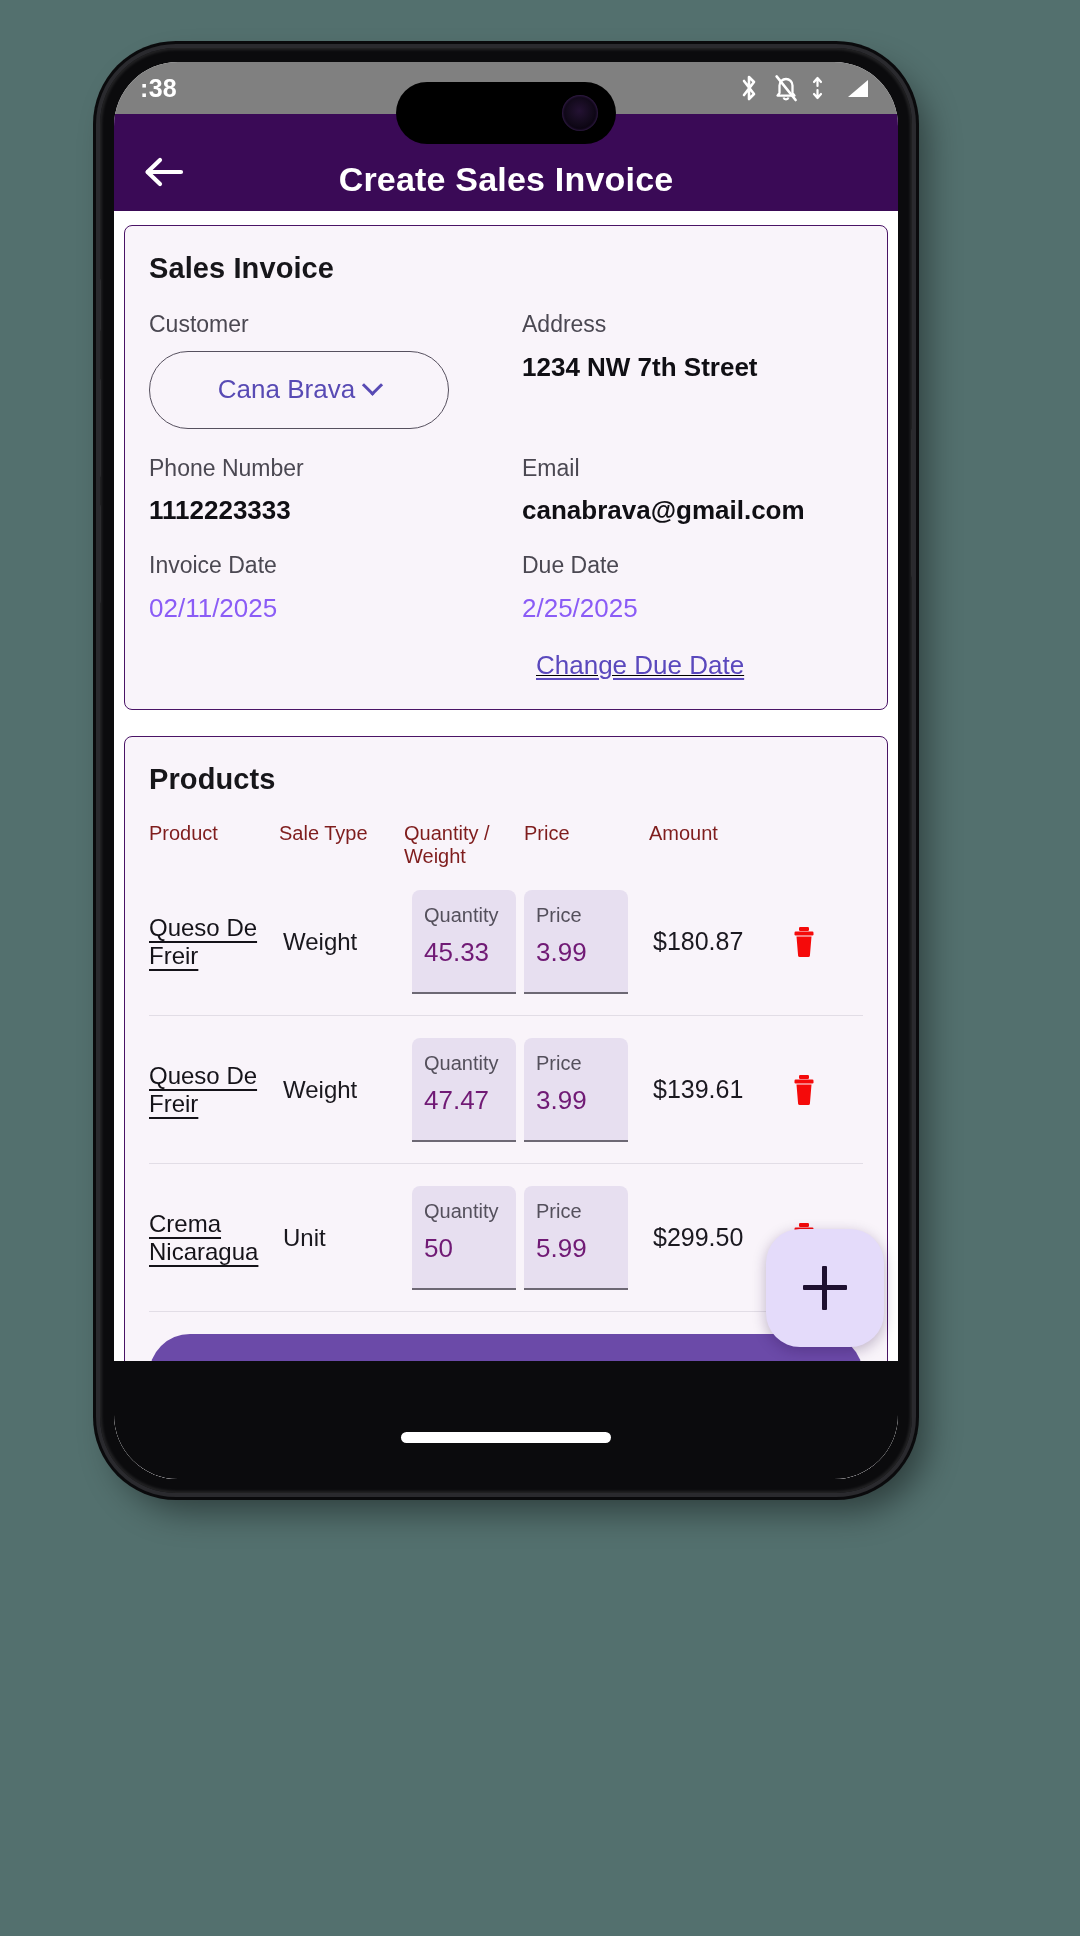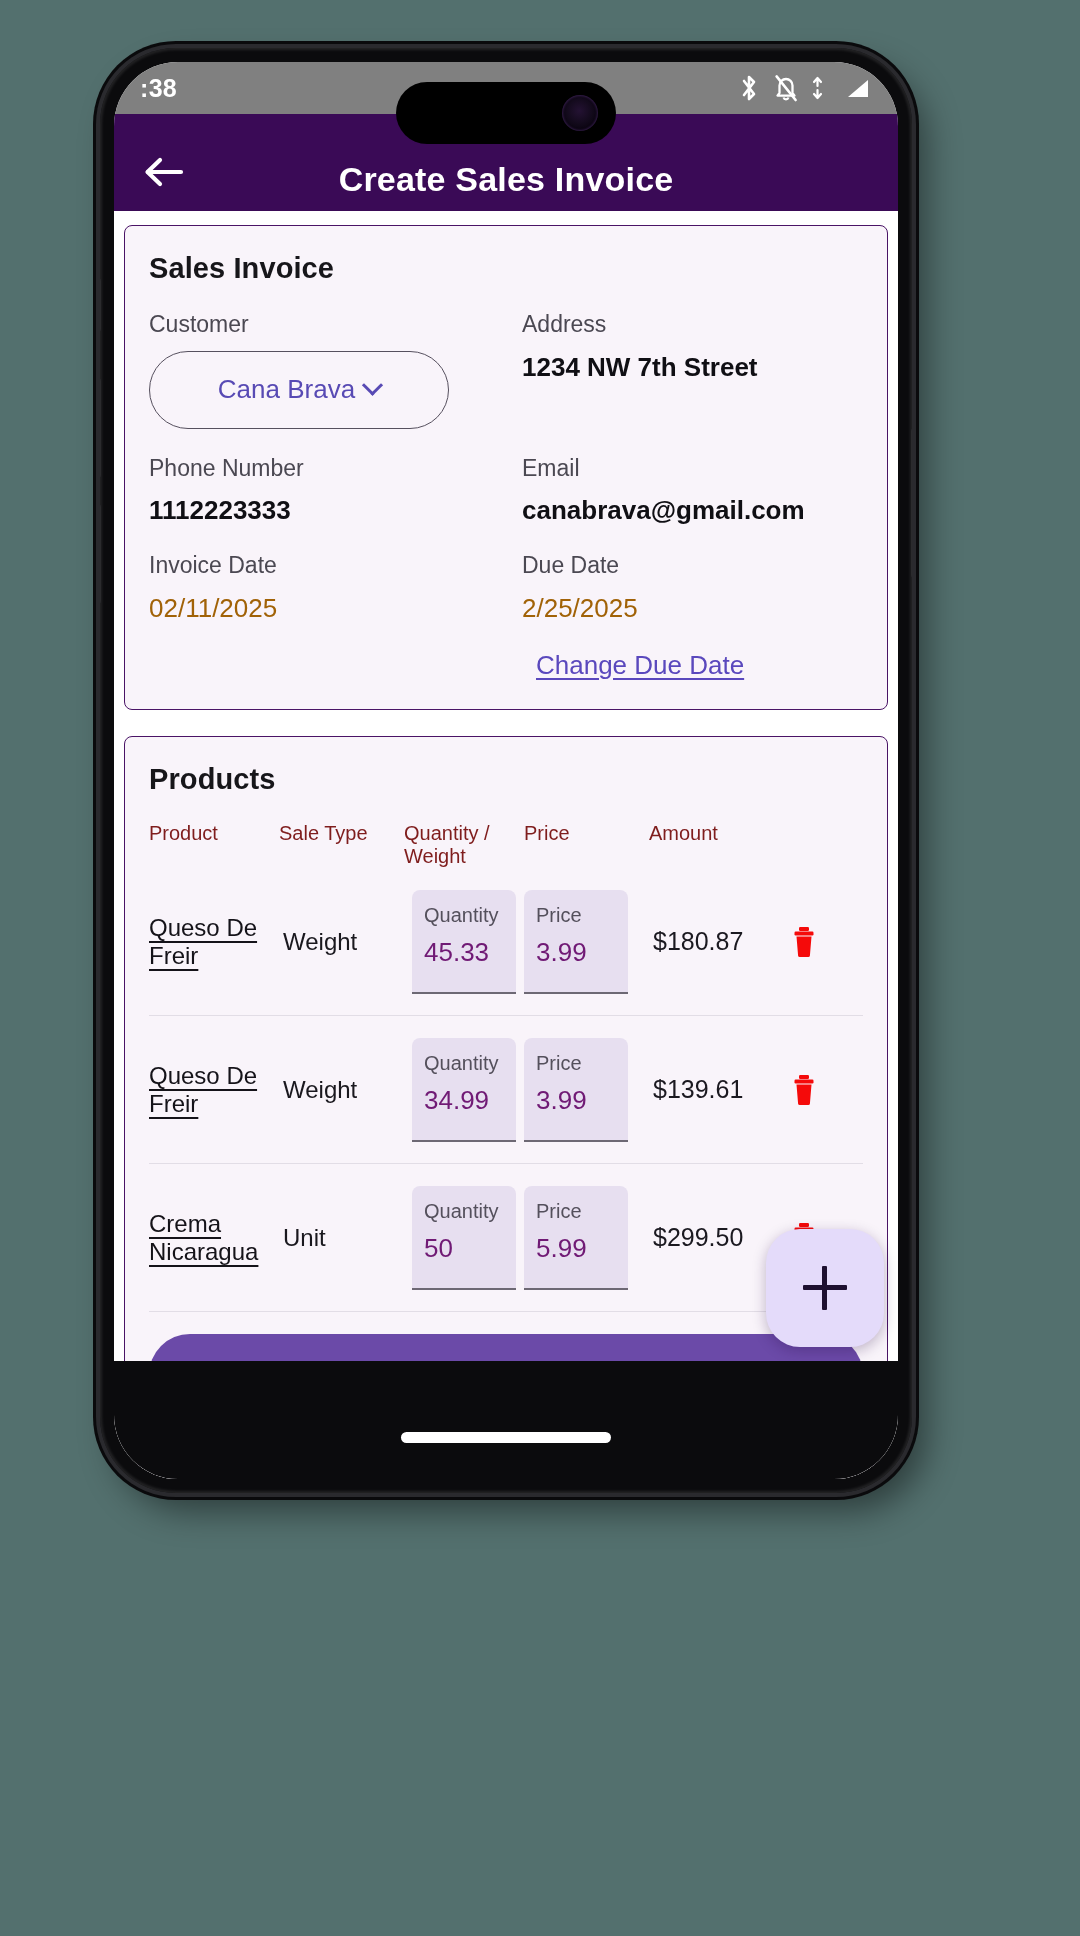--- a/index.html
+++ b/index.html
@@ -180,21 +180,21 @@
   }
   .field-value {
     font-size: 26px;
     color: #100f14;
     font-weight: 700;
     margin-top: 13px;
     line-height: 1.2;
   }
   .field-value.plain {
     font-weight: 400;
-    color: #a16207;
+    color: #8b5cf6;
   }
 
   
   #customer-dropdown {
     margin-top: 12px;
     height: 78px;
     border: 1.6px solid #56505e;
     border-radius: 40px;
     display: flex;
     align-items: center;
@@ -214,20 +214,21 @@
     height: 15px;
     border-right: 3px solid #584ab4;
     border-bottom: 3px solid #584ab4;
     transform: rotate(45deg) translate(-3px,-3px);
   }
 
   #change-due-date {
     margin-top: 26px;
     text-align: left;
     padding-left: 14px;
+    text-decoration: underline;
   }
   #change-due-date span {
     font-size: 26px;
     color: #5a48bd;
     text-decoration: underline;
     text-underline-offset: 4px;
   }
 
   
   #products-card { margin-top: 26px; padding-bottom: 20px; }
@@ -523,21 +524,21 @@
           </div>
 
           <div class="product-row">
             <div class="cell-product">
               <span>Queso De Freir</span>
             </div>
             <div class="cell-saletype">Weight</div>
             <div class="cell-qty">
               <div class="input-box">
                 <div class="ib-label">Quantity</div>
-                <div class="ib-value">34.99</div>
+                <div class="ib-value">47.47</div>
               </div>
             </div>
             <div class="cell-price">
               <div class="input-box">
                 <div class="ib-label">Price</div>
                 <div class="ib-value">3.99</div>
               </div>
             </div>
             <div class="cell-amount">$139.61</div>
             <div class="cell-delete">

